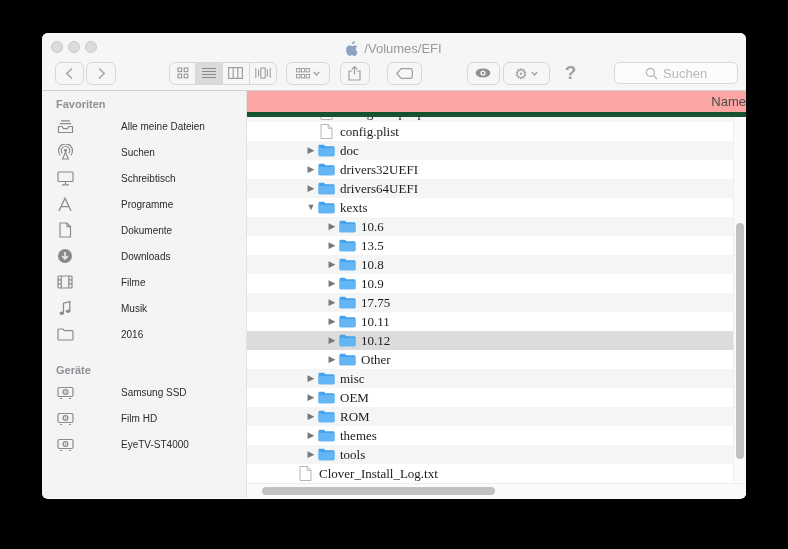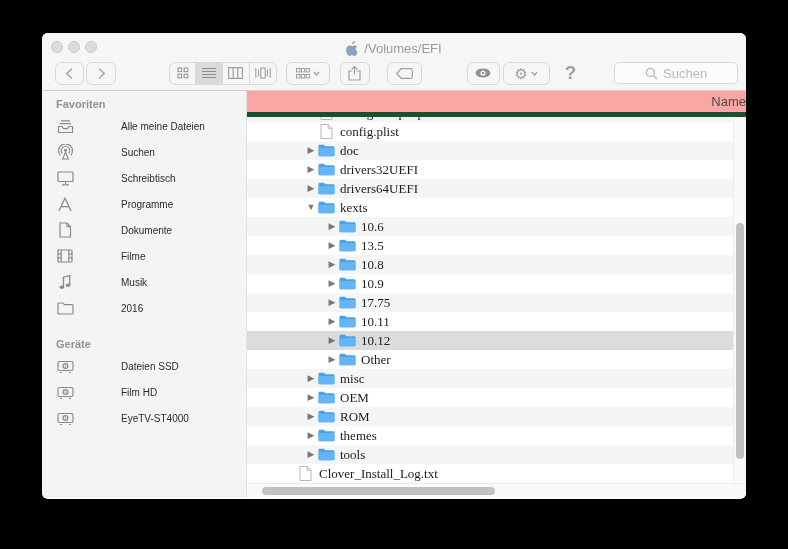--- a/index.html
+++ b/index.html
@@ -268,20 +268,32 @@
                 <svg width="14" height="16" viewBox="0 0 14 16">
                   <g fill="none" stroke="#8a8a8d" stroke-width="1.2">
                     <path d="M2 1 L9 1 L12.5 4.6 L12.5 15 L2 15 Z"></path>
                     <path d="M9 1 L9 4.6 L12.5 4.6"></path>
                   </g>
                 </svg>
               </span>
     <span class="sb-label">Dokumente</span>
   </div>
 
+  <div class="sb-item">
+    <span class="sb-icon">
+                <svg width="16" height="16" viewBox="0 0 16 16">
+                  <circle cx="8" cy="8" r="7" fill="#8a8a8d"></circle>
+                  <g stroke="#f4f4f5" stroke-width="1.5" fill="none">
+                    <line x1="8" y1="4" x2="8" y2="10.5"></line>
+                    <polyline points="5.2,8 8,11 10.8,8"></polyline>
+                  </g>
+                </svg>
+              </span>
+    <span class="sb-label">Downloads</span>
+  </div>
 
   <div class="sb-item">
     <span class="sb-icon">
                 <svg width="16" height="14" viewBox="0 0 16 14">
                   <g fill="none" stroke="#8a8a8d" stroke-width="1.2">
                     <rect x="1" y="1" width="14" height="12" rx="1"></rect>
                     <line x1="4.2" y1="1" x2="4.2" y2="13"></line>
                     <line x1="11.8" y1="1" x2="11.8" y2="13"></line>
                     <line x1="1" y1="4.8" x2="4.2" y2="4.8"></line>
                     <line x1="1" y1="8.8" x2="4.2" y2="8.8"></line>
@@ -323,21 +335,21 @@
                 <svg width="17" height="14" viewBox="0 0 17 14">
                   <g fill="none" stroke="#8a8a8d" stroke-width="1.2">
                     <rect x="1" y="2.5" width="15" height="9" rx="1.5"></rect>
                     <circle cx="8.5" cy="7" r="2.4"></circle>
                     <line x1="3" y1="13.5" x2="5" y2="13.5"></line>
                     <line x1="12" y1="13.5" x2="14" y2="13.5"></line>
                   </g>
                   <circle cx="8.5" cy="7" r="0.8" fill="#8a8a8d"></circle>
                 </svg>
               </span>
-    <span class="sb-label">Dateien SSD</span>
+    <span class="sb-label">Samsung SSD</span>
   </div>
 
   <div class="sb-item">
     <span class="sb-icon">
                 <svg width="17" height="14" viewBox="0 0 17 14">
                   <g fill="none" stroke="#8a8a8d" stroke-width="1.2">
                     <rect x="1" y="2.5" width="15" height="9" rx="1.5"></rect>
                     <circle cx="8.5" cy="7" r="2.4"></circle>
                     <line x1="3" y1="13.5" x2="5" y2="13.5"></line>
                     <line x1="12" y1="13.5" x2="14" y2="13.5"></line>

